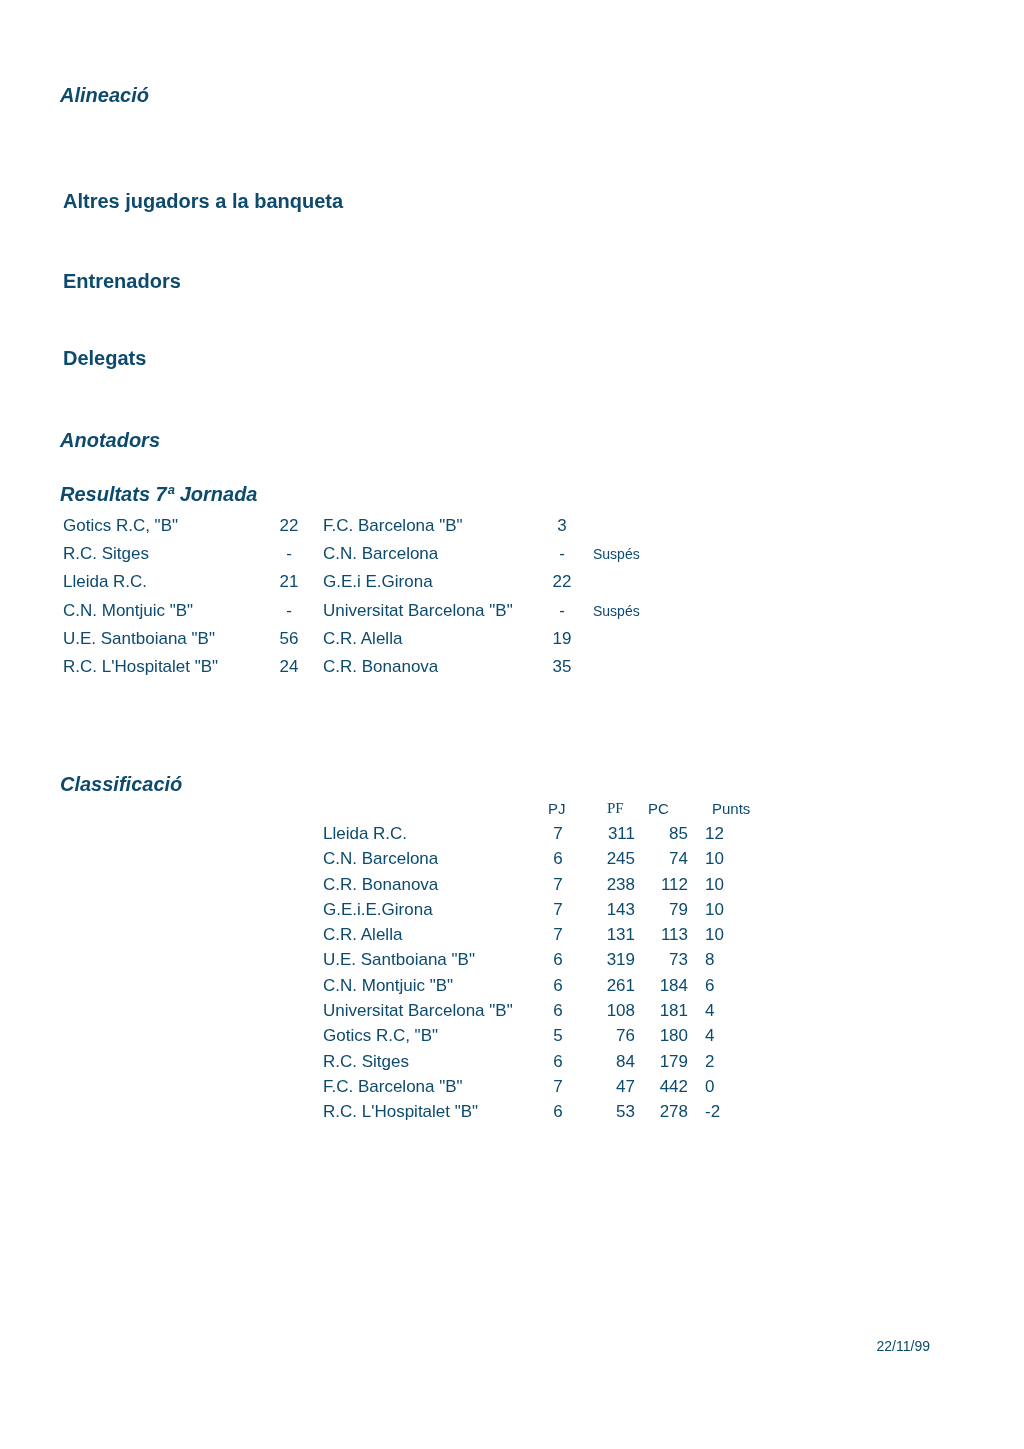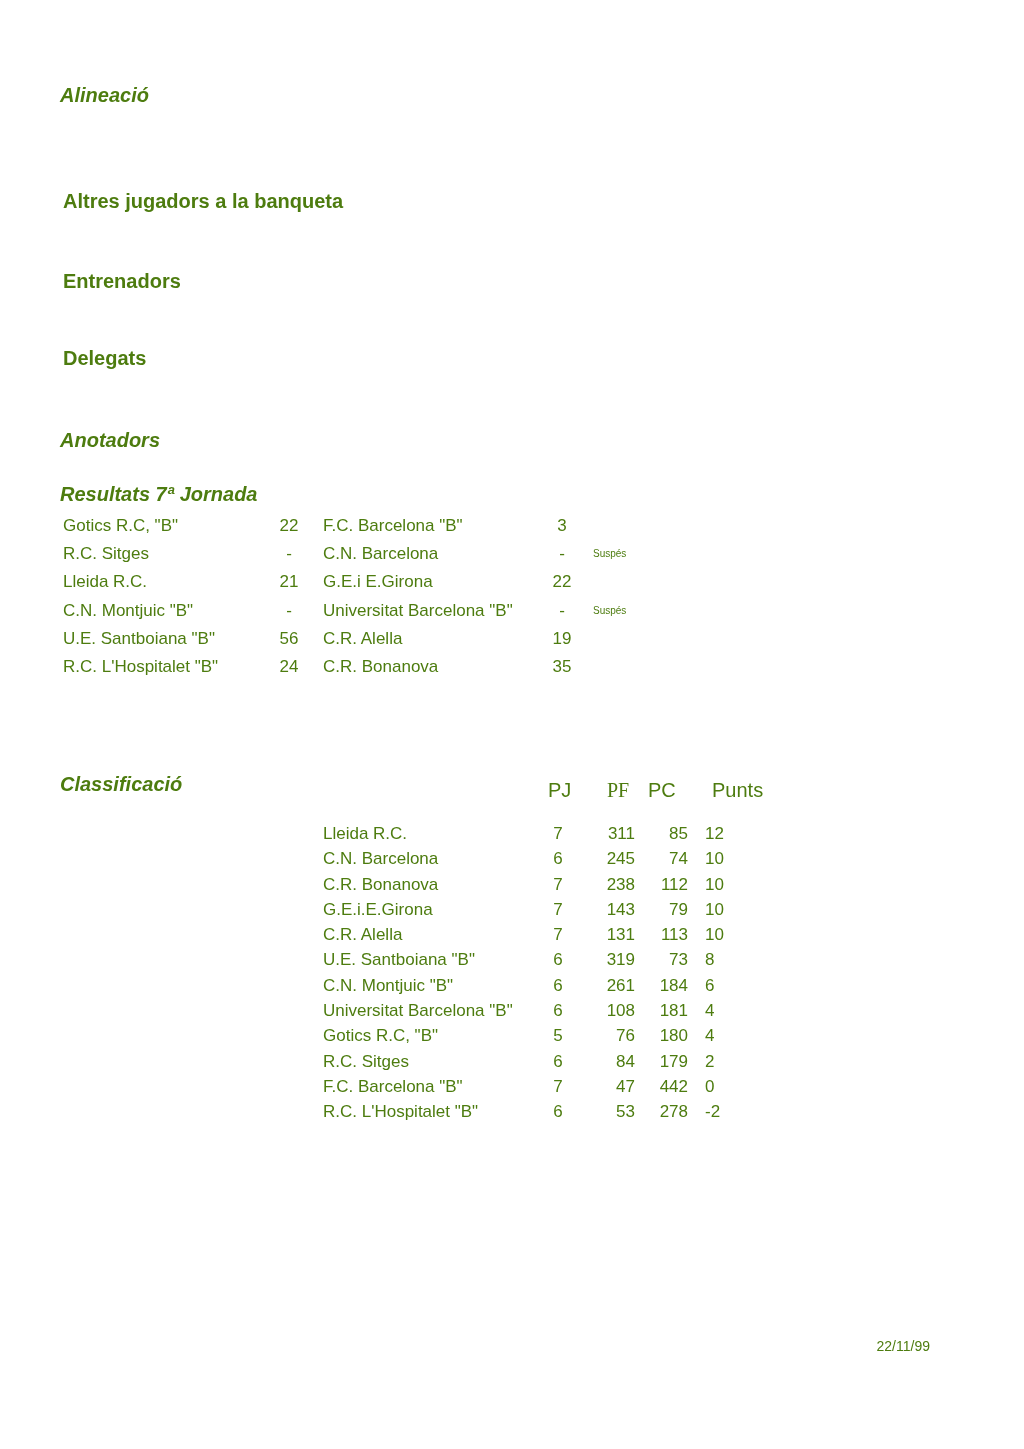--- a/index.html
+++ b/index.html
@@ -1,21 +1,21 @@
 <!DOCTYPE html>
 <html><head>
 <meta charset="utf-8">
 <style>
   html, body { margin: 0; padding: 0; background: #ffffff; }
   .page {
     position: relative;
     width: 1024px;
     height: 1449px;
     background: #ffffff;
-    color: #4d7c0f;
+    color: #0c4a6e;
     font-family: "Liberation Sans", sans-serif;
     overflow: hidden;
   }
   .h-italic {
     position: absolute;
     left: 60px;
     font-weight: bold;
     font-style: italic;
     font-size: 20px;
     line-height: 24px;
@@ -35,30 +35,30 @@
     left: 63px;
     top: 512px;
     width: 660px;
     font-size: 17px;
   }
   .r-row { position: relative; height: 28.2px; line-height: 28.2px; }
   .r-home  { position: absolute; left: 0; white-space: nowrap; }
   .r-hscore{ position: absolute; left: 196px; width: 60px; text-align: center; }
   .r-away  { position: absolute; left: 260px; white-space: nowrap; }
   .r-ascore{ position: absolute; left: 469px; width: 60px; text-align: center; }
-  .r-note  { position: absolute; left: 530px; font-size: 10px; white-space: nowrap; }
+  .r-note  { position: absolute; left: 530px; font-size: 14px; white-space: nowrap; }
   
   .c-head {
     position: absolute;
     left: 323px;
-    top: 778px;
+    top: 796px;
     width: 470px;
     height: 25px;
     line-height: 25px;
-    font-size: 20px;
+    font-size: 15px;
   }
   .c-head .h-pj    { position: absolute; left: 225px; }
   .c-head .h-pf    { position: absolute; left: 284px; font-family: Liberation Serif, serif; }
   .c-head .h-pc    { position: absolute; left: 325px; }
   .c-head .h-punts { position: absolute; left: 389px; }
   .c-rows {
     position: absolute;
     left: 323px;
     top: 821px;
     width: 470px;

